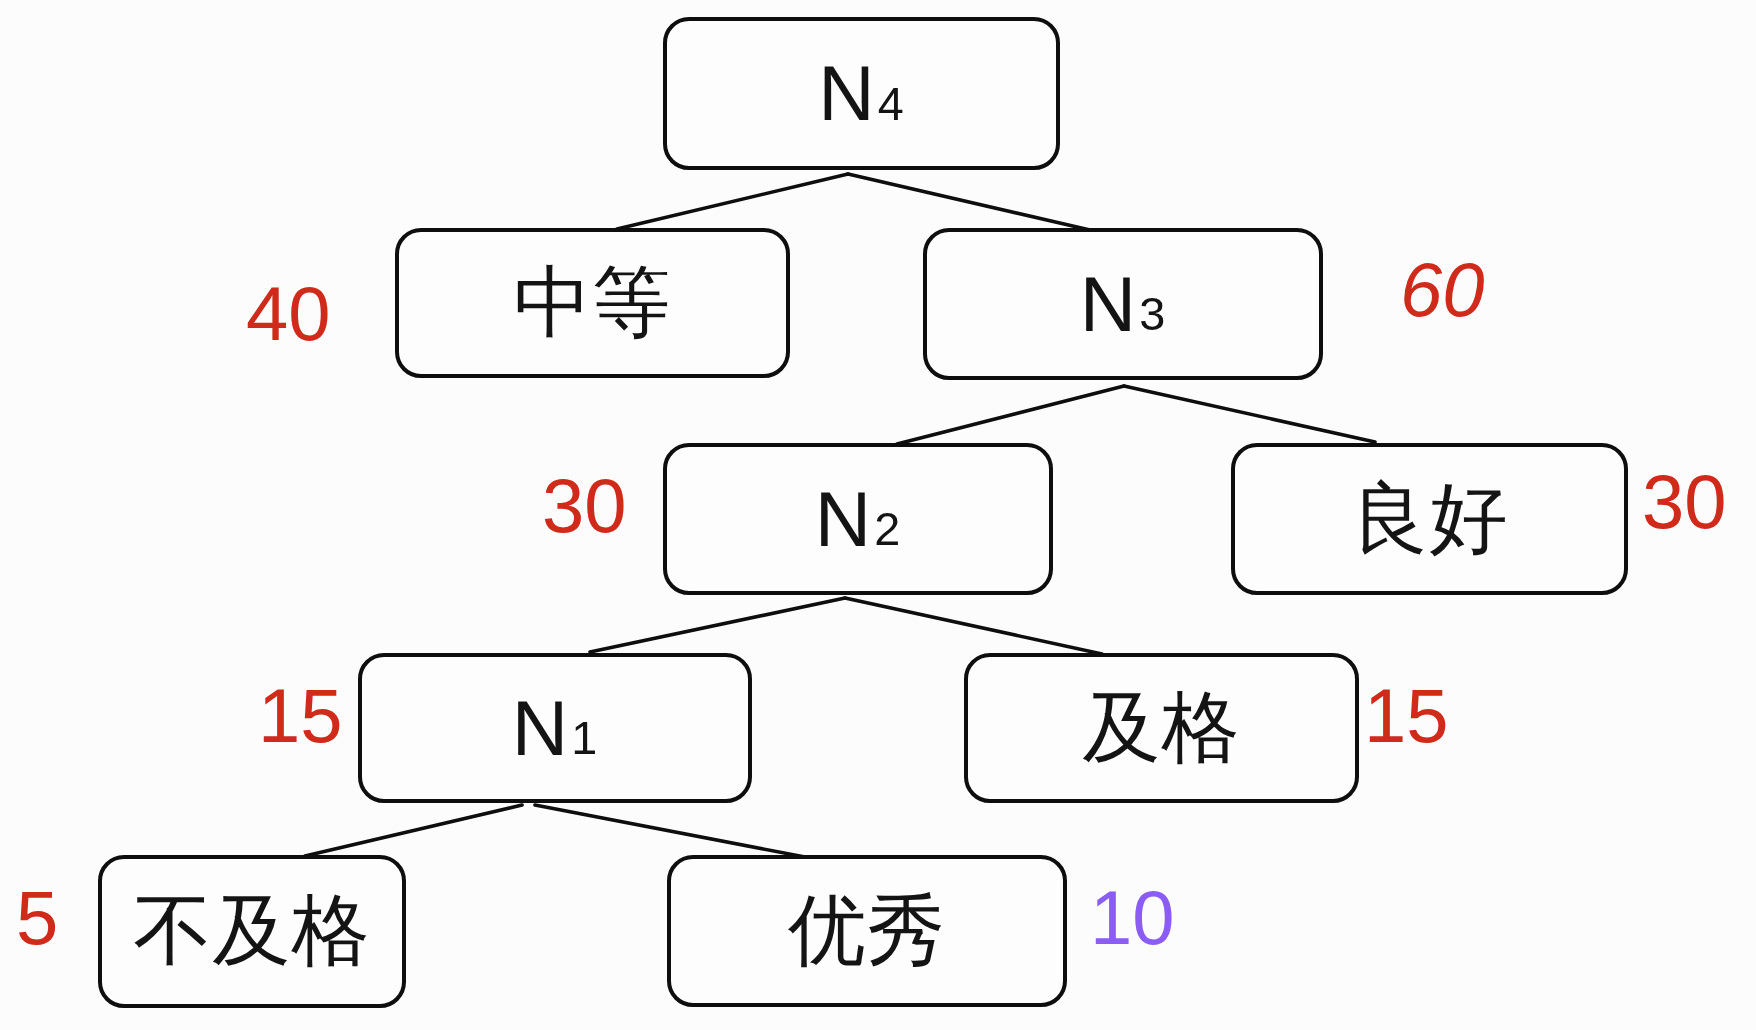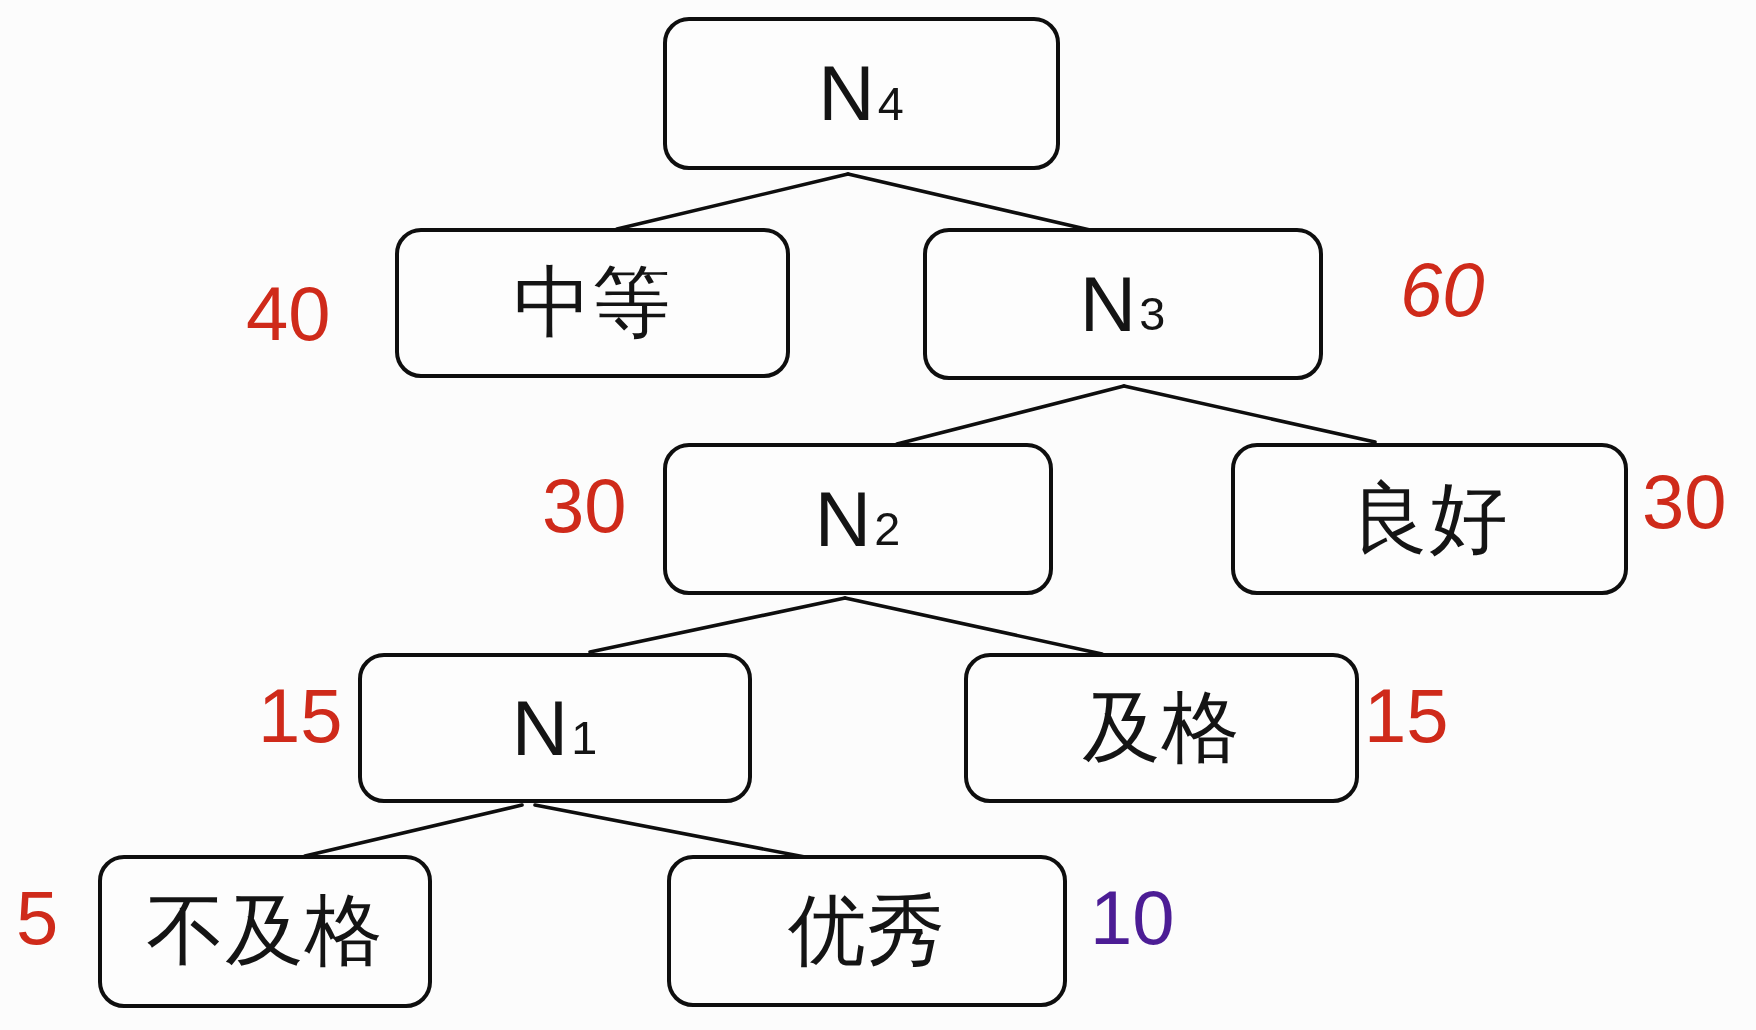--- a/index.html
+++ b/index.html
@@ -52,21 +52,21 @@
   }
 
   
   .node-n4        { left: 663px;  top: 17px;  width: 397px; height: 153px; }
   .node-medium    { left: 395px;  top: 228px; width: 395px; height: 150px; }
   .node-n3        { left: 923px;  top: 228px; width: 400px; height: 152px; }
   .node-n2        { left: 663px;  top: 443px; width: 390px; height: 152px; }
   .node-good      { left: 1203px; top: 443px; width: 397px; height: 152px; margin-left: 28px; }
   .node-n1        { left: 358px;  top: 653px; width: 394px; height: 150px; }
   .node-pass      { left: 928px;  top: 653px; width: 395px; height: 150px; margin-left: 36px; }
-  .node-fail      { left: 98px;   top: 855px; width: 334px; height: 153px; }
+  .node-fail      { left: 98px;   top: 855px; width: 308px; height: 153px; }
   .node-excellent { left: 667px;  top: 855px; width: 400px; height: 152px; text-align: right; }
 
   
   .w-medium    { left: 246px;  top: 252px; margin-top: 24px; }
   .w-n3        { left: 1400px; top: 252px; }
   .w-n2        { left: 542px;  top: 468px; }
   .w-good      { left: 1642px; top: 464px; }
   .w-n1        { left: 258px;  top: 678px; }
   .w-pass      { left: 1364px; top: 678px; }
   .w-fail      { left: 16px;   top: 880px; }
@@ -125,15 +125,15 @@
   </div>
   <div class="weight w-pass" style="color: rgb(207, 42, 26);">15</div>
 
   <div class="weight w-fail" style="color: rgb(207, 42, 26);">5</div>
   <div class="node node-fail">
     <span>不及格</span>
   </div>
   <div class="node node-excellent">
     <span>优秀</span>
   </div>
-  <div class="weight w-excellent" style="color: #4c1d95;">10</div>
+  <div class="weight w-excellent" style="color: #8b5cf6;">10</div>
 
 </div>
 
 </body></html>

